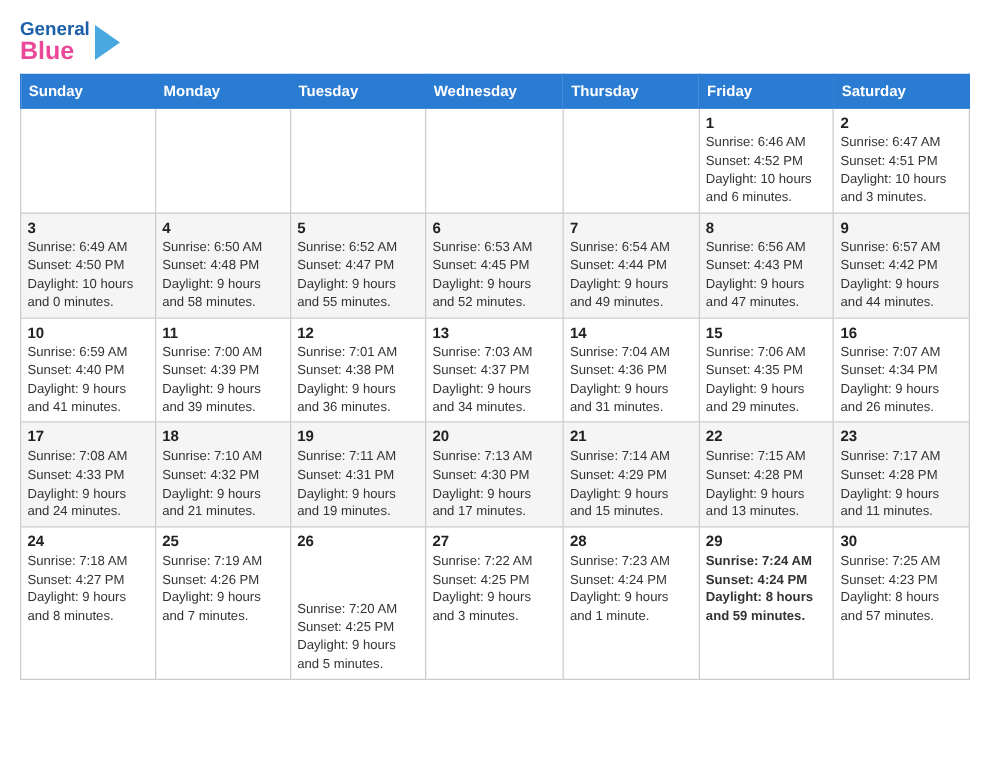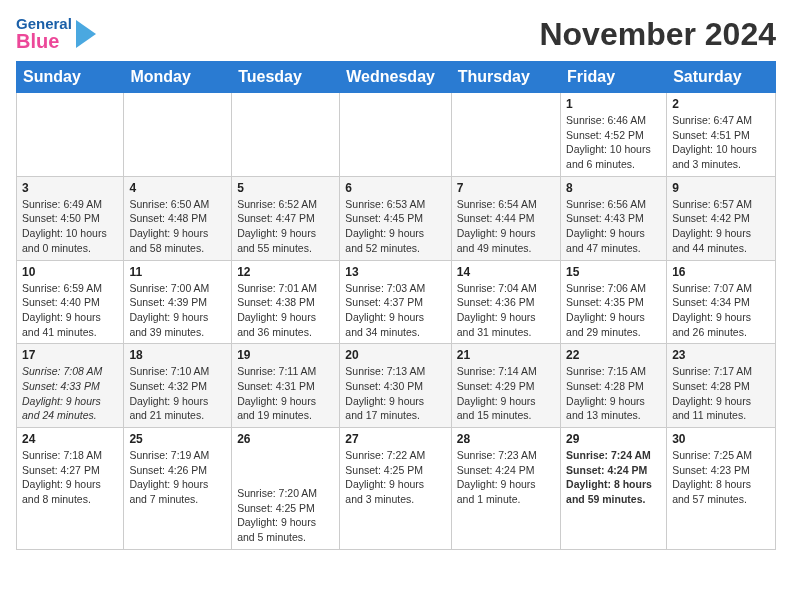--- a/index.html
+++ b/index.html
@@ -40,21 +40,21 @@
     .calendar-table {
       width: 100%;
       border-collapse: collapse;
       font-size: 11px;
     }
     .calendar-table th {
       background-color: #2a7bd2;
       color: #fff;
       text-align: left;
       padding: 6px 6px;
-      font-size: 16px;
+      font-size: 12px;
       font-weight: bold;
       border: 1px solid #2a7bd2;
     }
     .calendar-table td {
       border: 1px solid #ccc;
       vertical-align: top;
       padding: 4px 5px;
       height: 80px;
       width: 113px;
       background: #fff;
@@ -92,21 +92,20 @@
       <span style="display:inline-flex;flex-direction:column;line-height:1;">
         <span style="font-size:15px;font-weight:bold;color:#1a5fa8;">General</span>
         <span style="font-size:20px;font-weight:bold;color:#ec4899;">Blue</span>
       </span>
       <svg width="22" height="28" viewBox="0 0 22 28">
         <polygon points="2,28 22,14 2,0" fill="#4aa8e0"></polygon>
       </svg>
     </span>
   </div>
   <div class="title-area">
-    <div class="main-title">November 2024</div>
   </div>
 </div>
 
 <table class="calendar-table">
   <thead>
     <tr>
     <th>Sunday</th>
         <th>Monday</th>
         <th>Tuesday</th>
         <th>Wednesday</th>
@@ -235,21 +234,21 @@
           <div class="day-number">16</div>
           <div class="day-detail" style="white-space: pre-line;">Sunrise: 7:07 AM
 Sunset: 4:34 PM
 Daylight: 9 hours
 and 26 minutes.</div>
         </td>
       </tr>
       <tr class="row-even">
         <td>
           <div class="day-number">17</div>
-          <div class="day-detail" style="white-space: pre-line; font-style: italic;">Sunrise: 7:08 AM
+          <div class="day-detail" style="white-space: pre-line;">Sunrise: 7:08 AM
 Sunset: 4:33 PM
 Daylight: 9 hours
 and 24 minutes.</div>
         </td>
         <td>
           <div class="day-number">18</div>
           <div class="day-detail" style="white-space: pre-line;">Sunrise: 7:10 AM
 Sunset: 4:32 PM
 Daylight: 9 hours
 and 21 minutes.</div>

